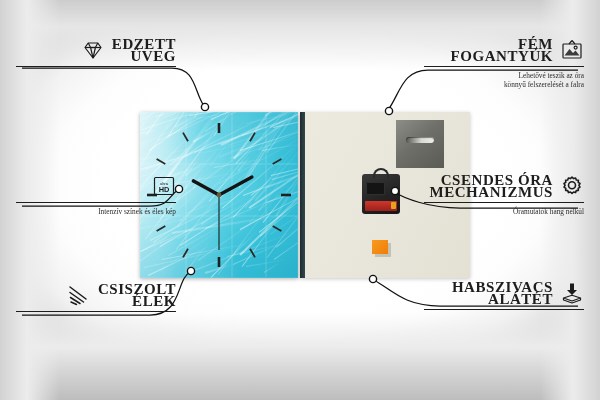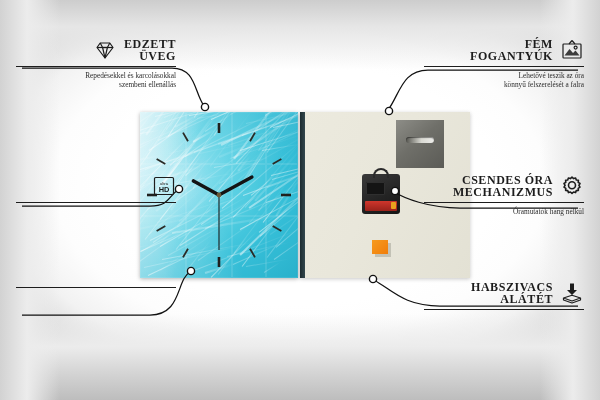--- a/index.html
+++ b/index.html
@@ -81,21 +81,21 @@
   }
 
   
   .callout { position:absolute; width:176px; }
   .callout.left  { text-align:right; }
   .callout.right { text-align:left; }
   .ca-head { display:flex; align-items:center; gap:7px; }
   .callout.left  .ca-head { justify-content:flex-end; }
   .callout.right .ca-head { justify-content:flex-start; }
   .ca-title {
-    font-size:12px; letter-spacing:.55px; font-weight:700; color:#1d1d1d;
+    font-size:15px; letter-spacing:.55px; font-weight:700; color:#1d1d1d;
     line-height:12px; text-transform:uppercase;
   }
   .ca-rule { height:1.4px; background:#1d1d1d; margin:4px 0 3.5px; }
   .ca-desc { font-size:7.3px; line-height:9.6px; color:#2c2c2c; }
   .ca-icon { width:24px; height:24px; flex:0 0 24px; color:#1d1d1d; }
   .ca-icon svg { display:block; width:100%; height:100%; }
 
   #links { position:absolute; inset:0; pointer-events:none; }
 </style>
 </head>
@@ -360,39 +360,52 @@
             <path d="M7.2 5 L9.6 9.5 L12 20"></path>
             <path d="M16.8 5 L14.4 9.5 L12 20"></path>
           <path d="M9.6 9.5 H14.4"></path>
         </svg>
       </span>
       <span class="ca-title">
         <span>EDZETT</span><br><span>ÜVEG</span>
       </span>
     </div>
     <div class="ca-rule"></div>
-    <div class="ca-desc">
-      <span>Repedésekkel és karcolásokkal</span><br><span>szembeni ellenállás</span>
-    </div>
   </div>
 
   <div class="callout left" style="left:16px; top:174px; width:160px;">
     <div class="ca-head">
       <span class="ca-icon">
         <svg viewBox="0 0 24 24" fill="none" stroke="currentColor" stroke-width="1.2">
           <rect x="2.5" y="3.5" width="19" height="17" rx="1.2"></rect>
           <text x="12" y="10.6" font-size="4.4" text-anchor="middle" fill="currentColor" stroke="none" font-family="Liberation Sans, sans-serif">ultra</text>
           <text x="12" y="17.6" font-size="7.4" text-anchor="middle" fill="currentColor" stroke="none" font-weight="bold" font-family="Liberation Sans, sans-serif">HD</text>
         </svg>
       </span>
     </div>
     <div class="ca-rule"></div>
+    <div class="ca-desc">
+      <span>Intenzív színek és éles kép</span>
+    </div>
   </div>
 
   <div class="callout left" style="left:16px; top:283px; width:160px;">
+    <div class="ca-head">
+      <span class="ca-icon">
+        <svg viewBox="0 0 24 24" fill="none" stroke="currentColor" stroke-width="1.5" stroke-linecap="round">
+          <path d="M3 4 L19 16"></path>
+            <path d="M3 9.5 L16.5 19"></path>
+            <path d="M3.5 14.5 L13 20.5"></path>
+            <path d="M4 19 L9.5 21.5"></path>
+        </svg>
+      </span>
+      <span class="ca-title">
+        <span>CSISZOLT</span><br><span>ÉLEK</span>
+      </span>
+    </div>
     <div class="ca-rule"></div>
   </div>
 
   <div class="callout right" style="left:424px; top:38px; width:160px; text-align:right;">
     <div class="ca-head" style="justify-content:flex-end;">
       <span class="ca-title" style="text-align:right;">
         <span>FÉM</span><br><span>FOGANTYÚK</span>
       </span>
       <span class="ca-icon">
         <svg viewBox="0 0 24 24" fill="none" stroke="currentColor" stroke-width="1.2" stroke-linejoin="round">

